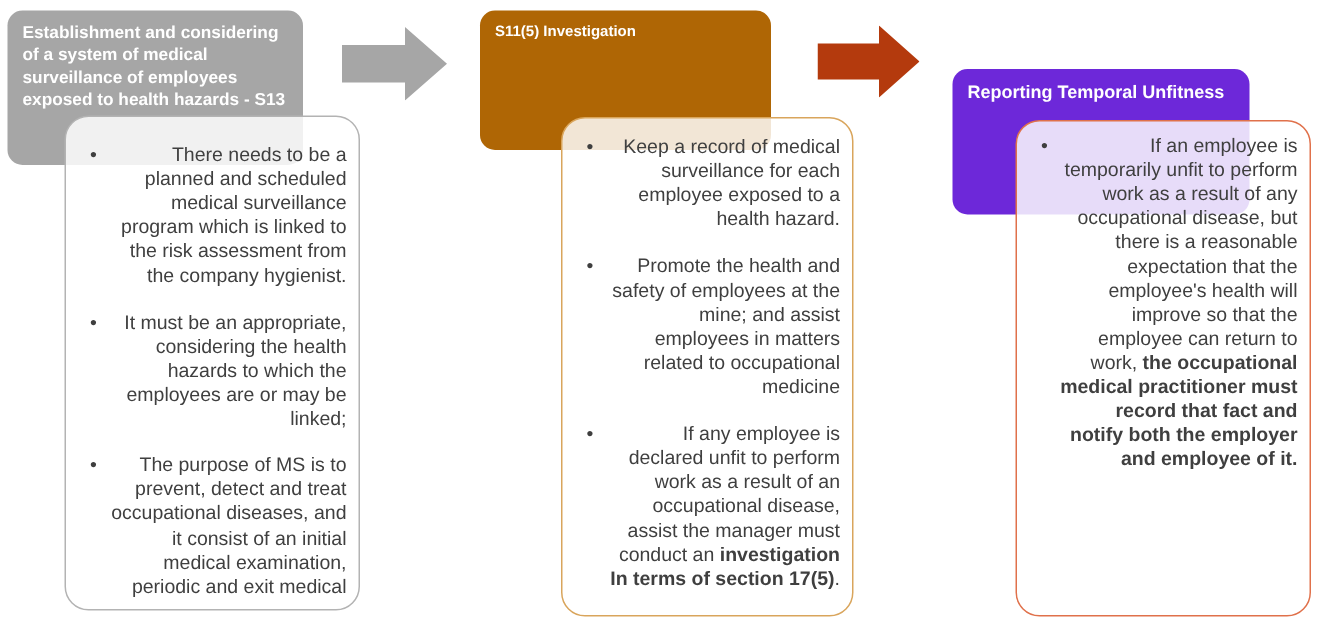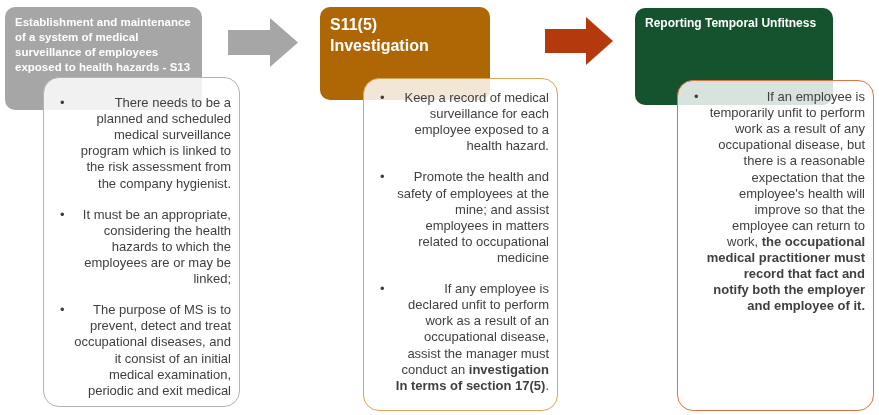--- a/index.html
+++ b/index.html
@@ -20,33 +20,33 @@
   }
   .bullet-list{margin:0;padding:0;list-style:none;
     font-size:13px;line-height:1.24;color:#3F3F3F;}
   .bullet-list li{position:relative;padding-left:11px;margin:0 0 15px 0;}
   .bullet-list li::before{content:"\2022";position:absolute;left:0;top:0;}
   .bullet-list .seg-b{font-weight:bold;}
   .arrow{position:absolute;z-index:1;}
   
   .col1-header{left:5px;top:7px;width:197px;height:103px;}
   .col1-body{left:43px;top:77px;width:197px;height:330px;padding-top:17px;}
-  .col2-header{left:320px;top:7px;width:170px;height:93px;font-size:16px;}
-  .col2-body{left:363px;top:78px;width:195px;height:333px;padding-top:11px;}
+  .col2-header{left:320px;top:7px;width:194px;height:93px;font-size:10px;}
+  .col2-body{left:374px;top:78px;width:195px;height:333px;padding-top:11px;}
   .col3-header{left:635px;top:8px;width:198px;height:97px;font-size:12px;}
   .col3-body{left:677px;top:80px;width:197px;height:331px;padding-top:8px;}
   .arrow1{left:228px;top:18px;}
   .arrow2{left:545px;top:17px;}
 </style>
 </head>
 <body>
 
 <div class="canvas">
 
-  <div class="stage-header col1-header" style="background: rgb(166, 166, 166);">Establishment  and maintenance
+  <div class="stage-header col1-header" style="background: rgb(166, 166, 166);">Establishment  and considering
 of  a system of medical
 surveillance of employees
 exposed to health hazards  - S13</div>
   <div class="stage-body col1-body" style="border-color: rgb(179, 179, 179);">
     <ul class="bullet-list">
         <li><span class="seg">There needs to be a planned and scheduled medical surveillance program which is linked to the risk assessment from the company hygienist.</span></li>
         <li><span class="seg">It  must be an appropriate, considering the health hazards to which the employees are or may be linked;</span></li>
         <li><span class="seg">The purpose of MS is to prevent, detect and treat occupational diseases, and it consist of an initial medical examination, periodic and exit medical</span></li>
         <li><span class="seg">examinations at appropriate intervals</span></li>
       </ul>
@@ -62,20 +62,20 @@
         <li><span class="seg">Keep a record of medical surveillance for each employee exposed to a health hazard.</span></li>
         <li><span class="seg">Promote the health and safety of employees at the mine; and assist employees in matters related to occupational medicine</span></li>
         <li><span class="seg">If any employee is declared unfit to perform work as a result of an occupational disease, assist the manager must conduct an </span><span class="seg-b">investigation In terms of section 17(5)</span><span class="seg">.</span></li>
       </ul>
   </div>
 
   <svg class="arrow arrow2" width="68" height="48" viewBox="0 0 68 48">
     <polygon points="0,12 41,12 41,0 68,24 41,48 41,36 0,36" fill="#B43A0D"></polygon>
   </svg>
 
-  <div class="stage-header col3-header" style="background: #14532d;">Reporting Temporal Unfitness</div>
+  <div class="stage-header col3-header" style="background: #6d28d9; margin-top: 38px;">Reporting Temporal Unfitness</div>
   <div class="stage-body col3-body" style="border-color: rgb(224, 113, 75);">
     <ul class="bullet-list">
         <li><span class="seg">If an employee is temporarily unfit to perform work as a result of any occupational disease, but there is a reasonable expectation that the employee's health will improve so that the employee can return to work, </span><span class="seg-b">the occupational medical practitioner must record that fact and notify both the employer and employee of it.</span></li>
       </ul>
   </div>
 
 </div>
 
 </body></html>

